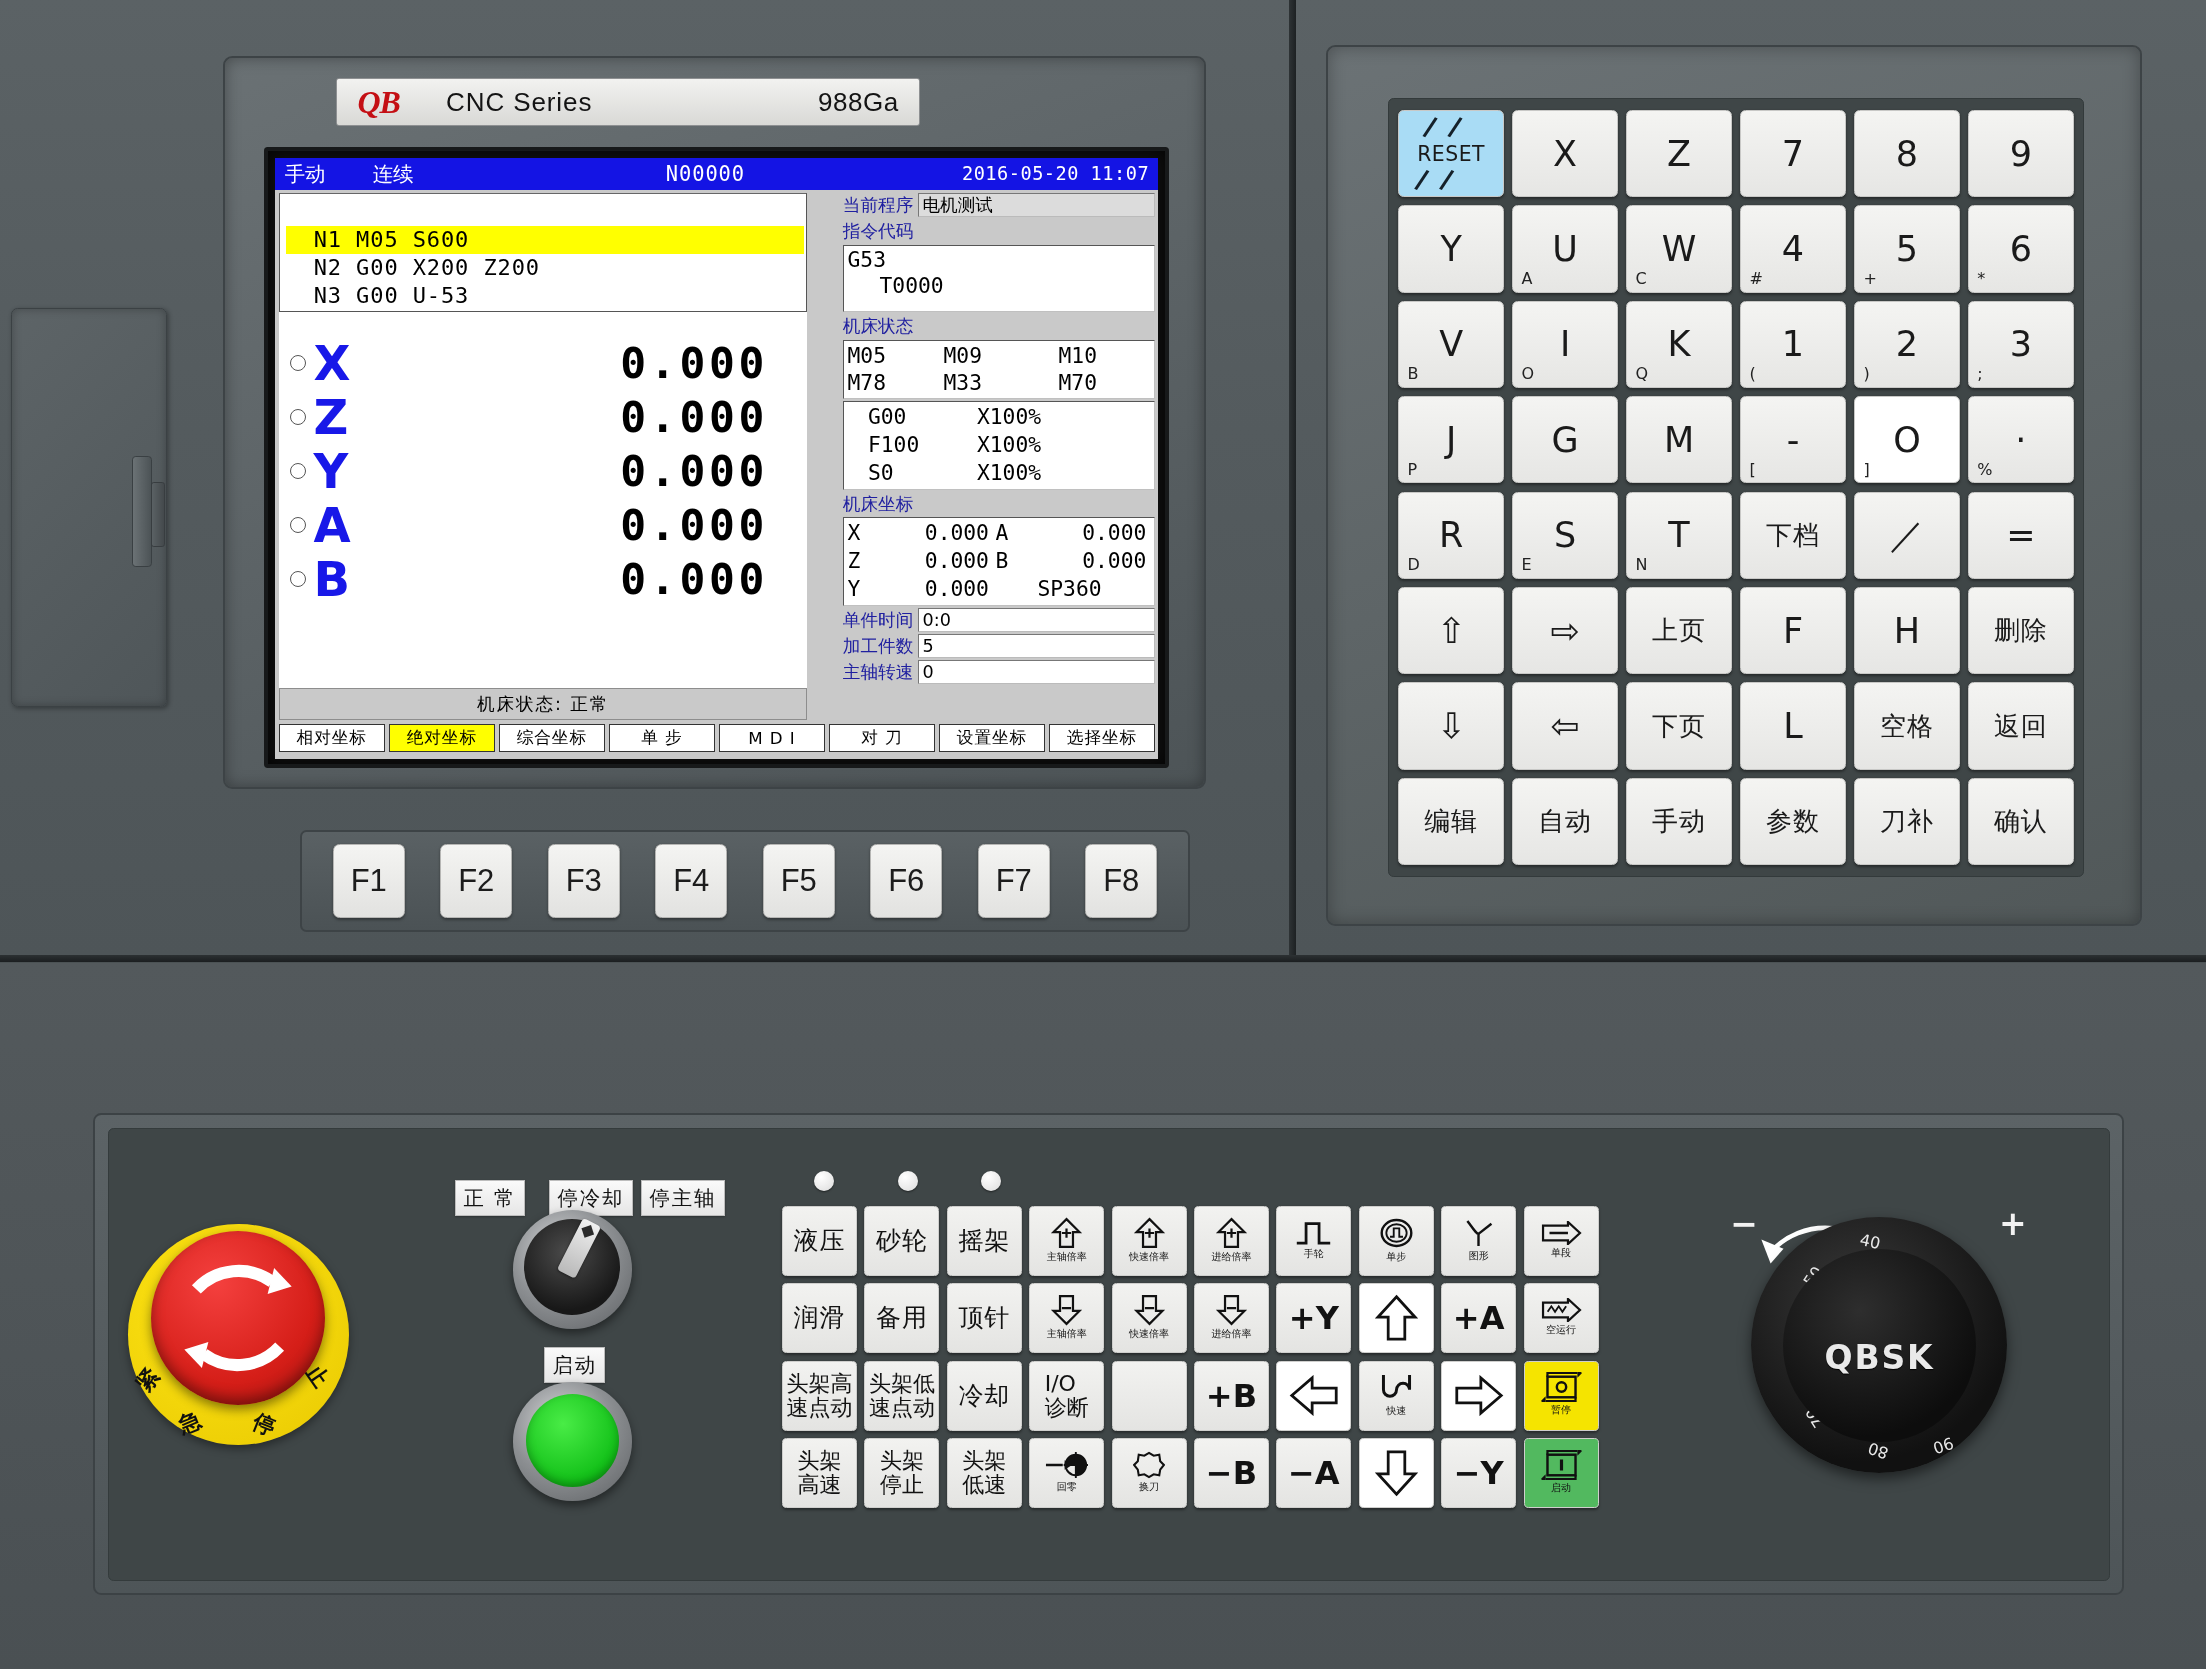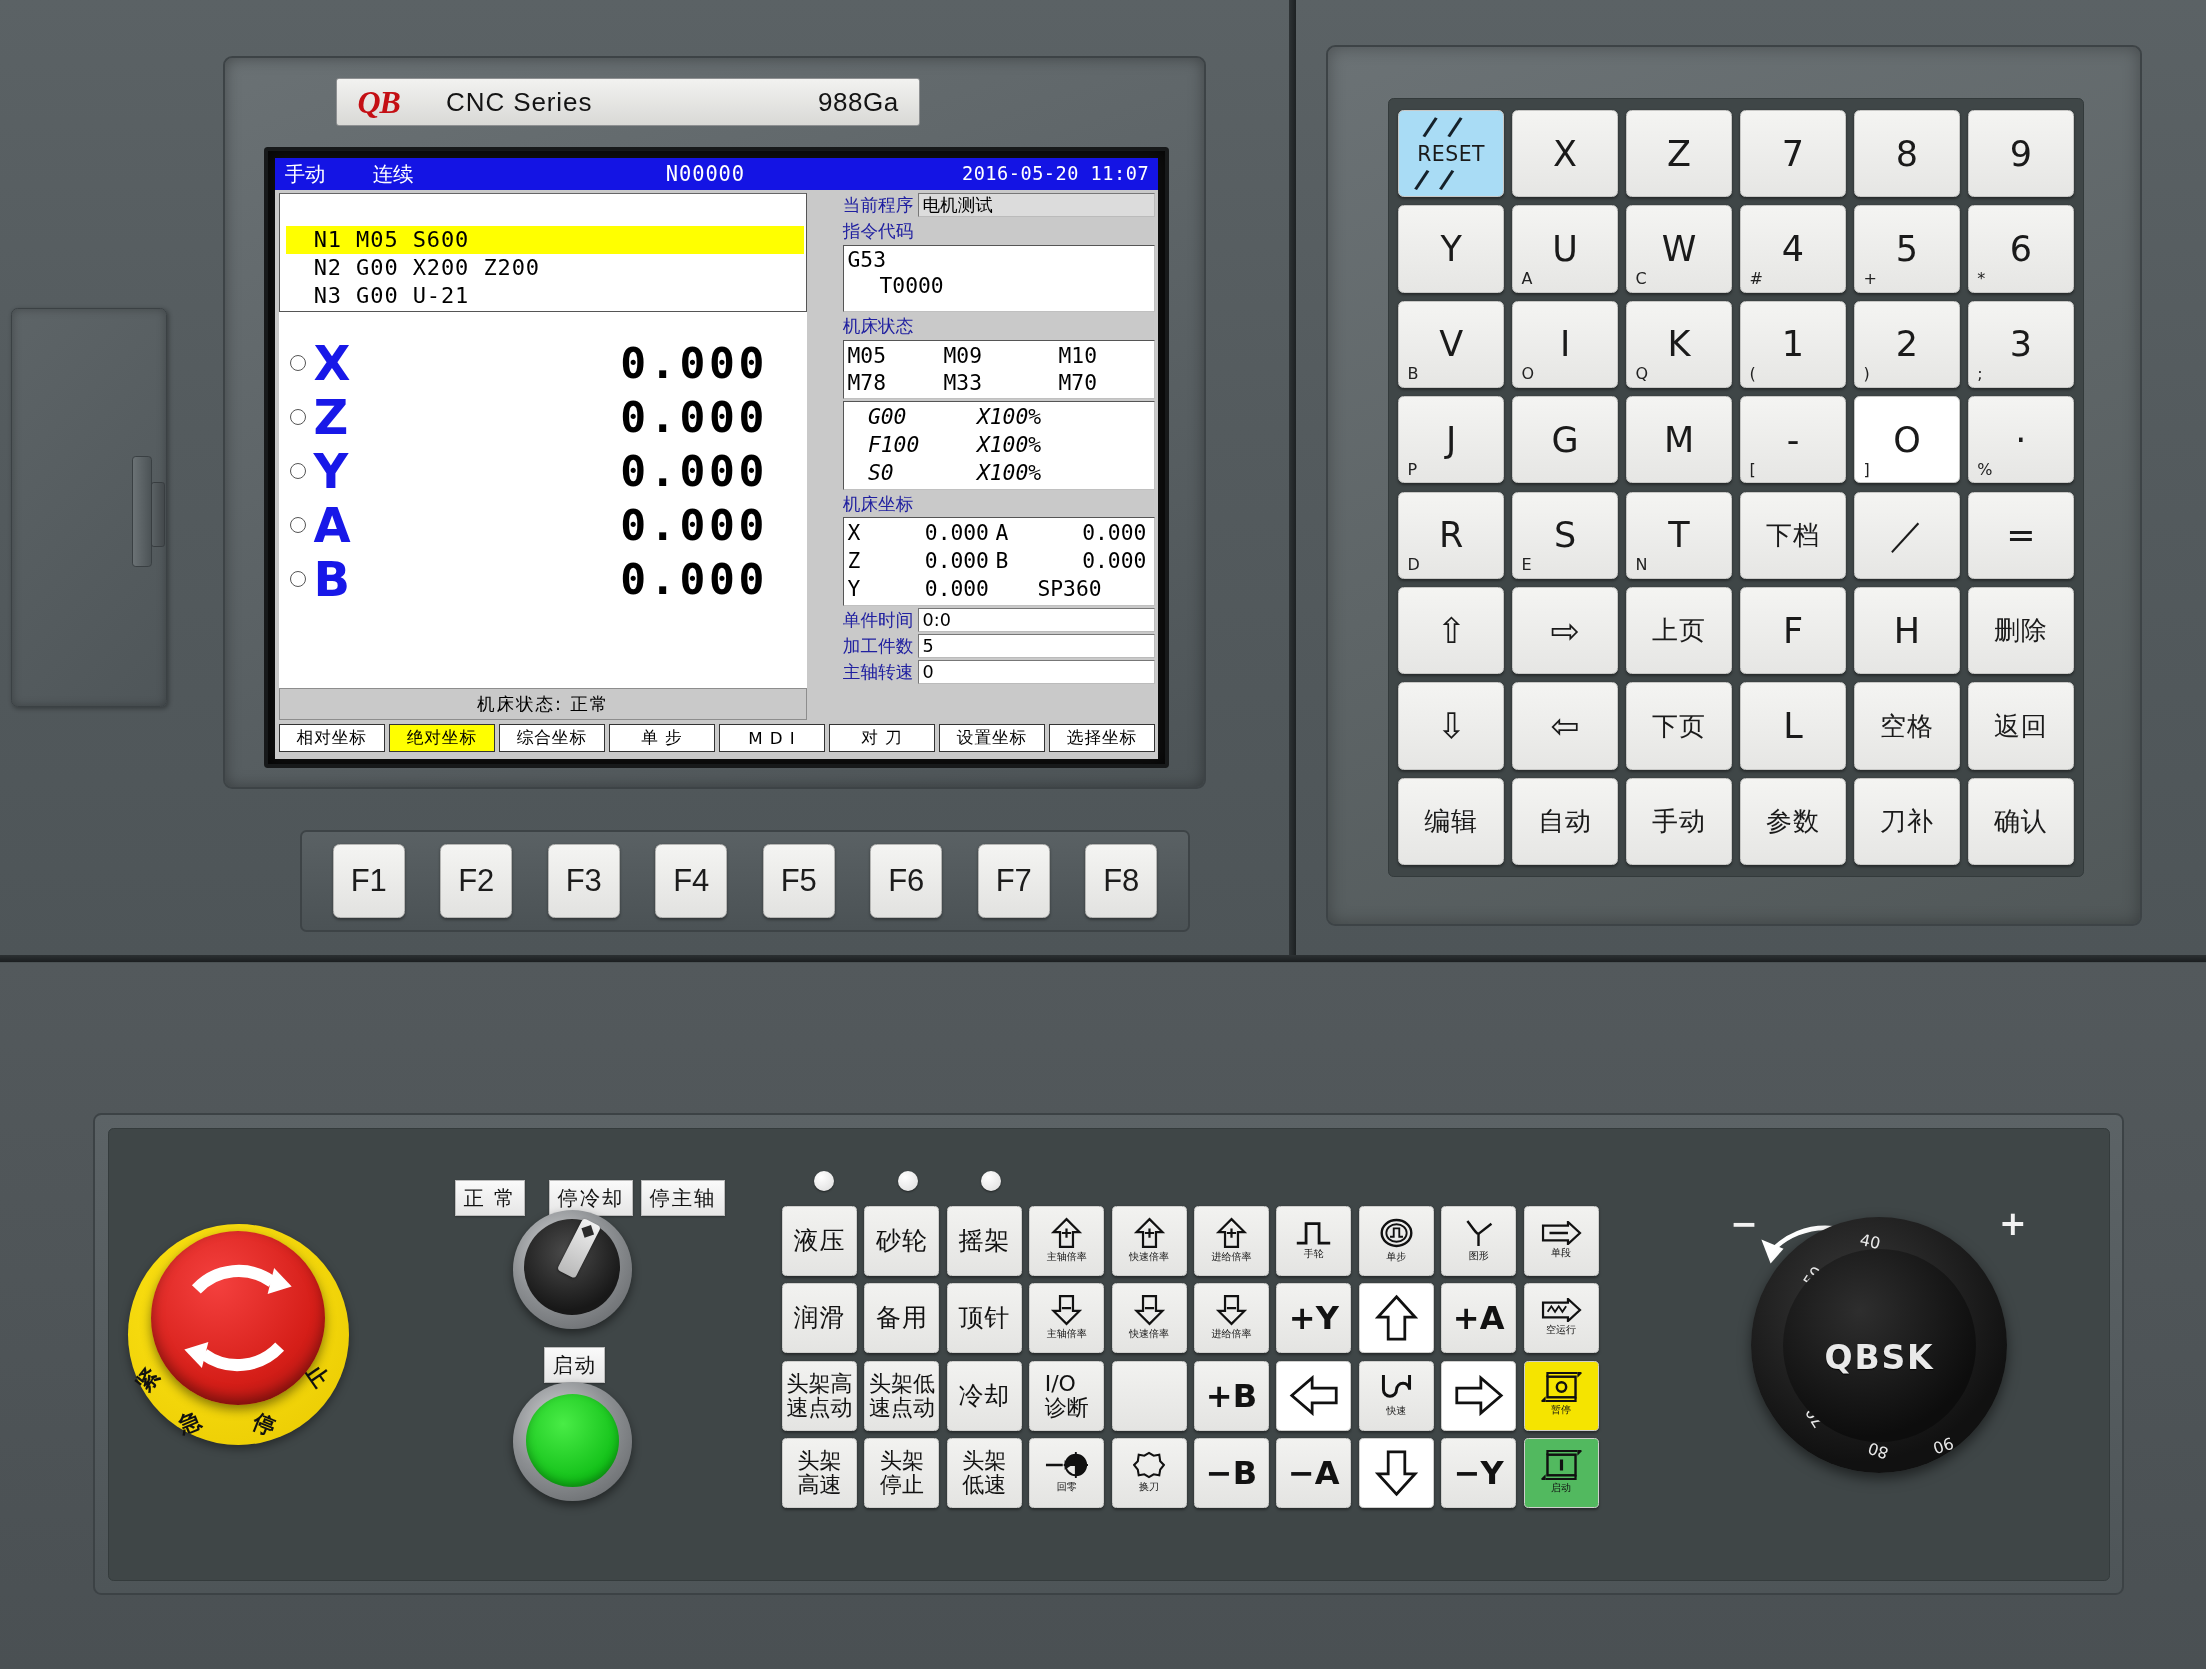--- a/index.html
+++ b/index.html
@@ -377,21 +377,21 @@
           <span class="dt">2016-05-20   11:07</span>
         </div>
 
         <div class="scr-body">
 
           <div class="lcol">
             <div class="prog-box">
               <div class="prog-line">&nbsp;</div>
               <div class="prog-line hl">N1 M05 S600</div>
               <div class="prog-line">N2 G00 X200 Z200</div>
-              <div class="prog-line">N3 G00 U-21</div>
+              <div class="prog-line">N3 G00 U-53</div>
             </div>
 
             <div class="axes">
               <div class="axis-row">
                 <span class="axis-dot"></span>
                 <span class="axis-letter">X</span>
                 <span class="axis-val">0.000</span>
               </div>
               <div class="axis-row">
                 <span class="axis-dot"></span>
@@ -437,21 +437,21 @@
                 <span class="mc2">M09</span>
                 <span class="mc3">M10</span>
               </div>
               <div class="mcode-grid">
                 <span class="mc1">M78</span>
                 <span class="mc2">M33</span>
                 <span class="mc3">M70</span>
               </div>
             </div>
 
-            <div class="box" style="height:89px;font-style:italic;">
+            <div class="box" style="height:89px;">
               <div class="ovr-row">
                 <span class="a">G00</span>
                 <span class="b">X100%</span>
               </div>
               <div class="ovr-row">
                 <span class="a">F100</span>
                 <span class="b">X100%</span>
               </div>
               <div class="ovr-row">
                 <span class="a">S0</span>

